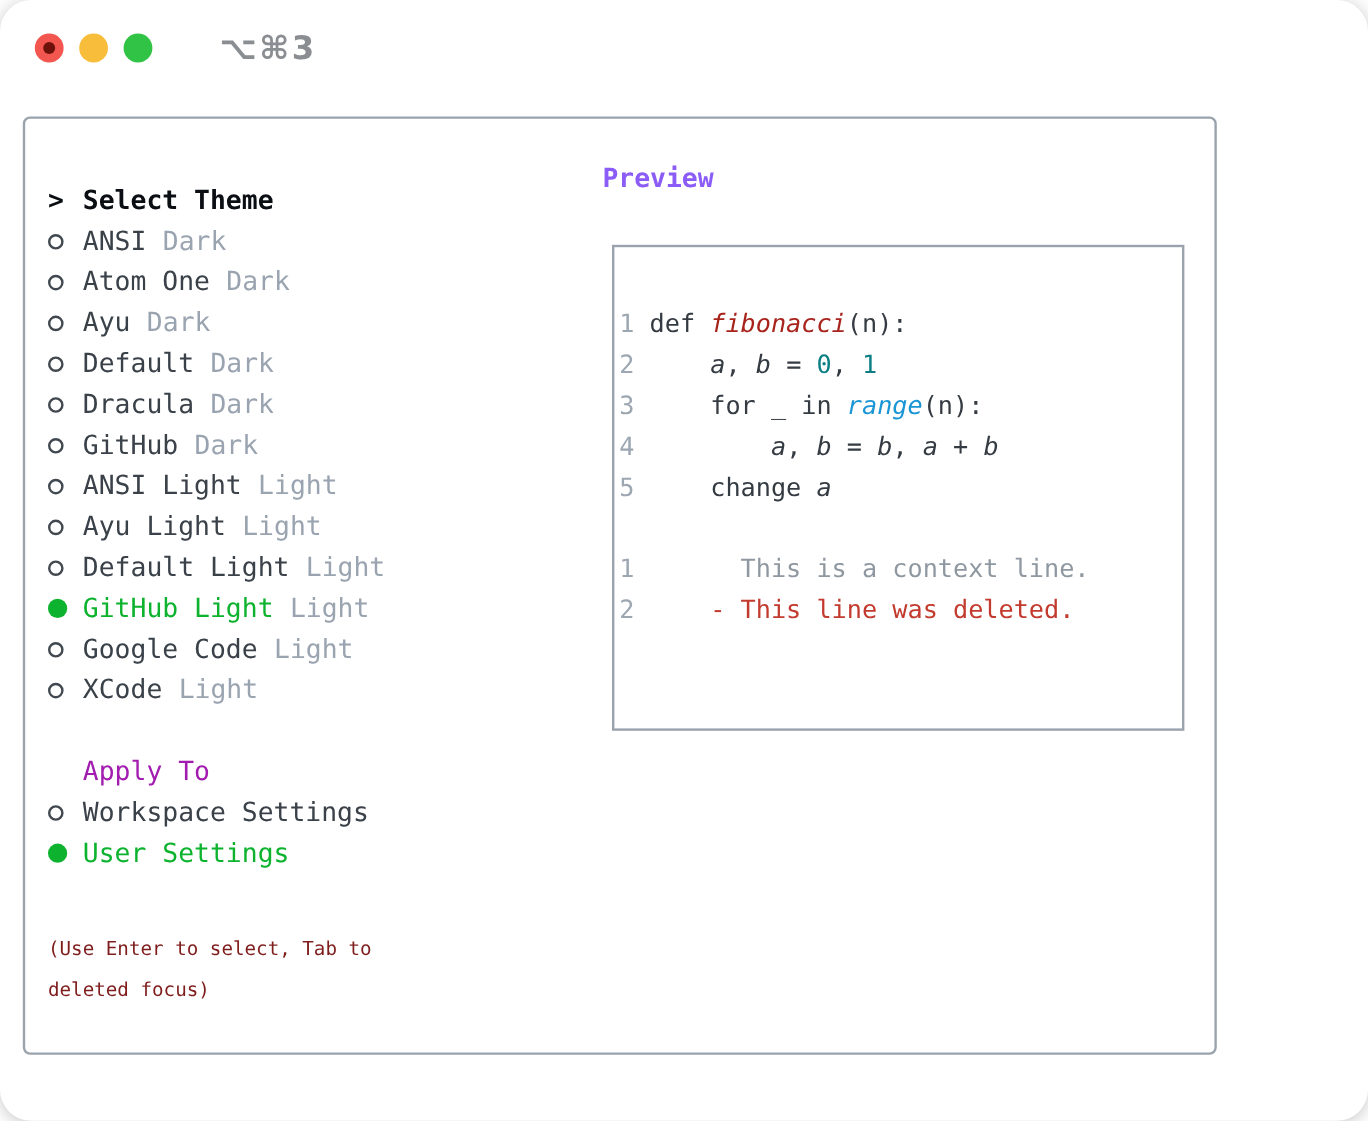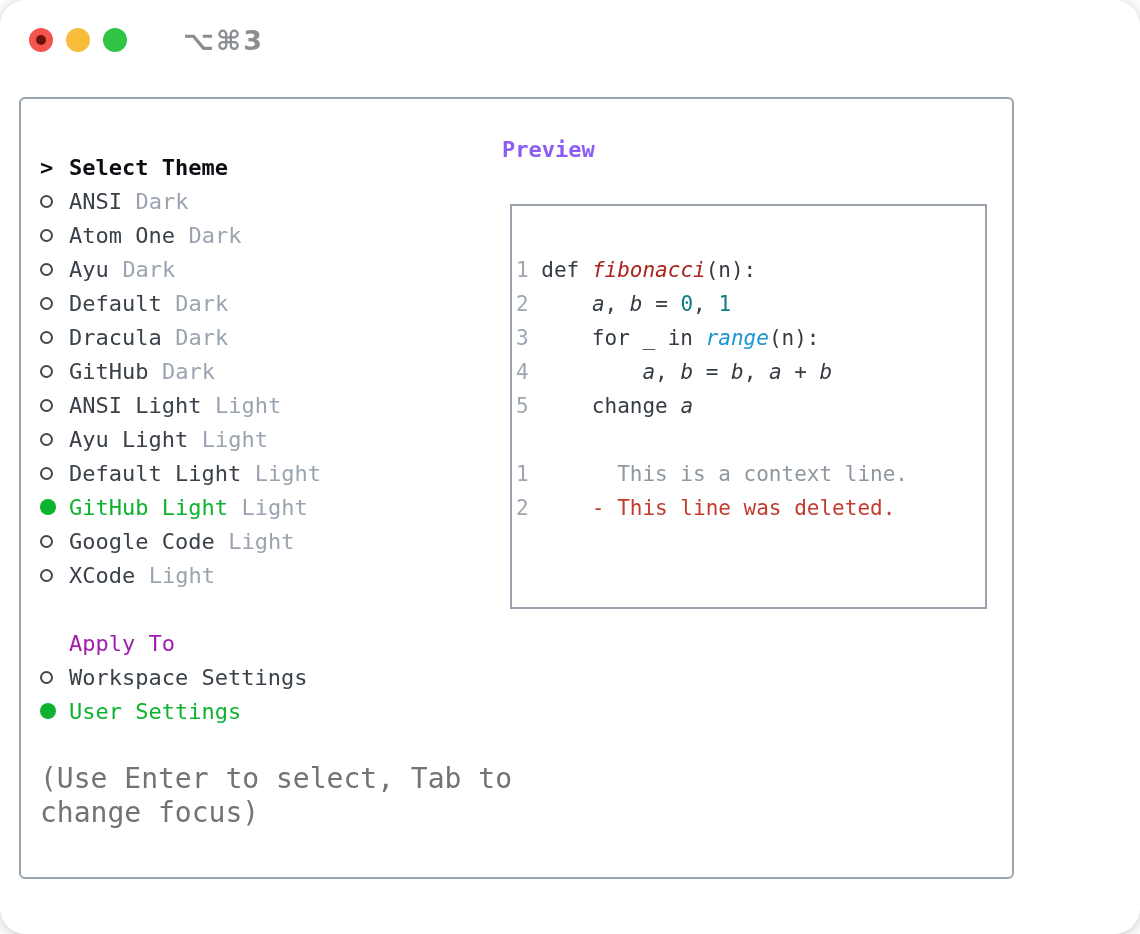--- a/index.html
+++ b/index.html
@@ -41,21 +41,21 @@
   .radio {
     width:13px; height:13px; border:2.5px solid #41484f; border-radius:50%;
     display:inline-block;
   }
   .radio.filled { width:16px; height:16px; border:none; background:#0db32f; }
   .theme-name { color:#3a4149; }
   .row.selected .theme-name { color:#0db32f; }
   .variant { color:#9aa4b0; padding-left:0.62em; }
   .subheader { color:#a21caf; }
   .spacer { height:34px; }
-  .help-block { margin-top:0; font-size:28px; line-height:34px; color:#737373; white-space:pre; }
+  .help-block { margin-top:12px; font-size:16px; line-height:34px; color:#7f1d1d; white-space:pre; }
 
   
   .preview-title {
     position:absolute; left:481px; top:34px; height:34px; line-height:34px;
     font-size:22px; font-weight:bold; color:#8b5cf6;
   }
   .preview-box {
     position:absolute; left:489px; top:105px; width:477px; height:405px;
     border:2px solid #9aa3ad; background:#ffffff; overflow:hidden;
   }
@@ -108,21 +108,21 @@
         </div>
       <div class="spacer"></div>
       <div class="row subheader">
         <span class="marker"></span><span>Apply To</span>
       </div>
       <div id="apply-list">
           <div class="row"><span class="marker"><span class="radio"></span></span><span class="theme-name">Workspace Settings</span></div>
           <div class="row selected"><span class="marker"><span class="radio filled"></span></span><span class="theme-name">User Settings</span></div>
         </div>
       <div class="spacer"></div>
-      <div id="help-block" class="help-block"><div>(Use Enter to select, Tab to</div><div>change focus)</div></div>
+      <div id="help-block" class="help-block"><div>(Use Enter to select, Tab to</div><div>deleted focus)</div></div>
     </div>
 
     <div class="preview-title">Preview</div>
 
     <div class="preview-box">
       <div class="code-area">
         <div id="code-block">
             <div class="code-line"><span class="ln">1</span><span class="tok-fg"> def </span><span class="tok-fn">fibonacci</span><span class="tok-fg">(n):</span></div>
             <div class="code-line"><span class="ln">2</span><span class="tok-fg">     </span><span class="tok-var">a</span><span class="tok-fg">, </span><span class="tok-var">b</span><span class="tok-fg"> = </span><span class="tok-num">0</span><span class="tok-fg">, </span><span class="tok-num">1</span></div>
             <div class="code-line"><span class="ln">3</span><span class="tok-fg">     for _ in </span><span class="tok-call">range</span><span class="tok-fg">(n):</span></div>

